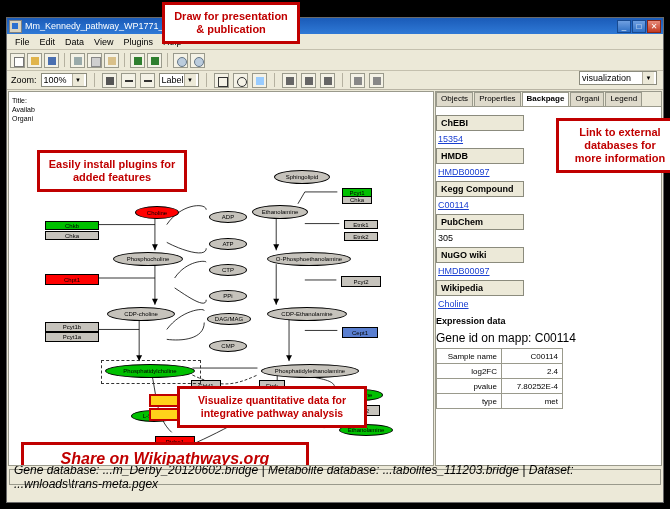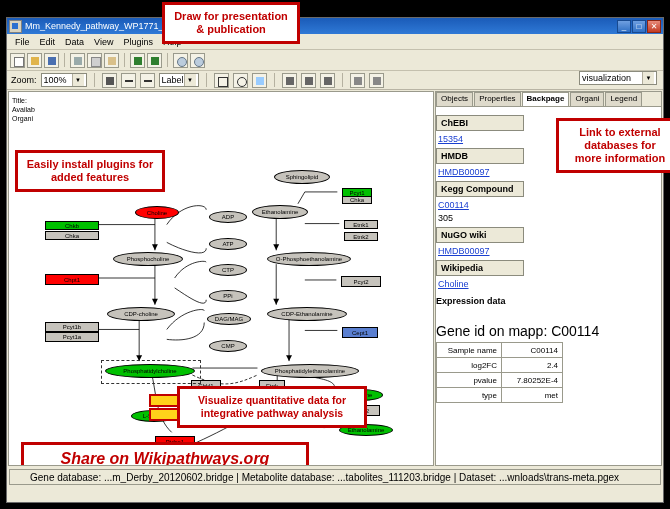--- a/index.html
+++ b/index.html
@@ -89,29 +89,29 @@
     flex:1;background:#fff;border-top:1px solid #9a9a8c;overflow:hidden;
     padding:4px 0;
   }
   .dbbox{
     border:1px solid #8b8b7d;background:#ece9d8;font-weight:bold;font-size:9px;
     padding:2px 4px;margin-top:4px;width:88px;box-sizing:border-box;
   }
   .dblink{color:#1a3fd0;text-decoration:underline;font-size:9px;margin:3px 0 0 2px;}
   .dbtext{font-size:9px;margin:3px 0 0 2px;}
   .exprhdr{font-weight:bold;font-size:9px;margin-top:7px;}
-  .geneid{font-size:14px;margin-top:17px;}
+  .geneid{font-size:12px;margin-top:5px;}
   .tbl{border-collapse:collapse;margin-top:3px;font-size:8px;text-align:right;}
   .tbl td{border:1px solid #9a9a8c;padding:1px 4px;height:12px;}
   .tbl td.k{width:56px;}
   .tbl td.v{width:52px;}
   
   .statusbar{
     height:14px;border:1px solid #9a9a8c;margin:2px;background:#ece9d8;
-    display:flex;align-items:center;font-size:10px;padding-left:20px;
+    display:flex;align-items:center;font-size:12px;padding-left:4px;font-style:italic;
   }
   
   .node{
     position:absolute;box-sizing:border-box;border:1px solid #000;
     font-size:6px;text-align:center;line-height:1;
     display:flex;align-items:center;justify-content:center;
     background:#d4d0c8;color:#000;
   }
   .ell{border-radius:50%;}
   .green{background:#00c000;}
@@ -339,21 +339,21 @@
           <div class="node ell green" style="left: 330px; top: 332px; width: 54px; height: 12px;">Ethanolamine</div>
           <div class="node ell green" style="left: 122px; top: 318px; width: 46px; height: 12px;">L-Serine</div>
           <div class="node gray" style="left: 238px; top: 320px; width: 34px; height: 11px;">Pisd</div>
           <div class="node red" style="left: 146px; top: 344px; width: 40px; height: 12px;">Ptdss1</div>
           <div class="node green" style="left: 175px; top: 370px; width: 30px; height: 16px;">Ptdss</div>
           <div class="node red" style="left: 146px; top: 368px; width: 22px; height: 20px;"></div>
         </div>
 
       <div style="position:absolute;left:92px;top:268px;width:98px;height:22px;border:1px dashed #333;"></div>
 
-      <div class="callout" style="left:6px;top:58px;width:150px;">
+      <div class="callout" style="left:28px;top:58px;width:150px;">
         <span style="white-space: pre-line;">Easily install plugins for
 added features</span>
       </div>
 
       <div class="callout" style="left:168px;top:294px;width:190px;font-size:10.5px;">
         <span style="white-space: pre-line;">Visualize quantitative data  for
 integrative pathway analysis</span>
       </div>
 
       <div class="callout share" style="left:12px;top:350px;width:288px;">
@@ -373,20 +373,21 @@
           <div class="tab">Legend</div>
         </div>
       <div class="panelbody">
         <div id="dblist">
             <div class="dbbox">ChEBI</div>
             <div class="dblink">15354</div>
             <div class="dbbox">HMDB</div>
             <div class="dblink">HMDB00097</div>
             <div class="dbbox">Kegg Compound</div>
             <div class="dblink">C00114</div>
+            <div class="dbbox">PubChem</div>
             <div class="dbtext">305</div>
             <div class="dbbox">NuGO wiki</div>
             <div class="dblink">HMDB00097</div>
             <div class="dbbox">Wikipedia</div>
             <div class="dblink">Choline</div>
           </div>
         <div class="exprhdr">Expression data</div>
         <div class="geneid">Gene id on mapp: C00114</div>
         <table class="tbl">
           <tbody id="exprrows">

